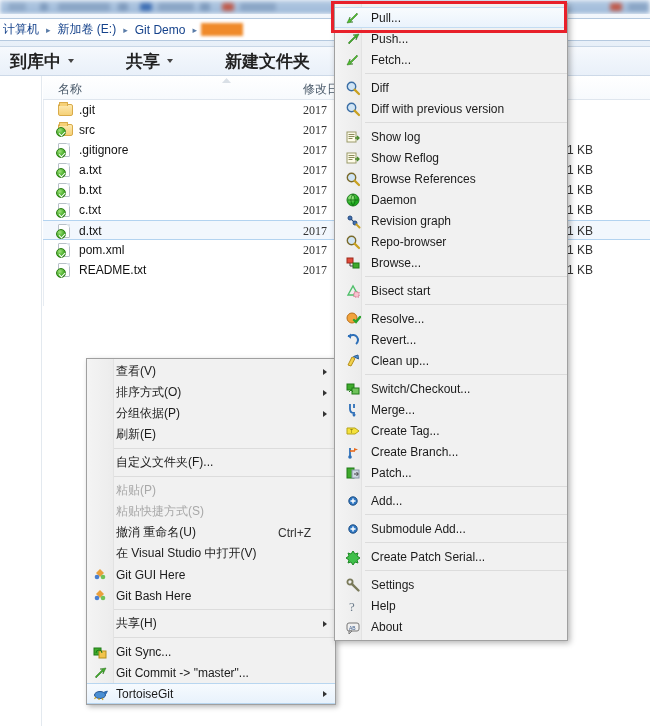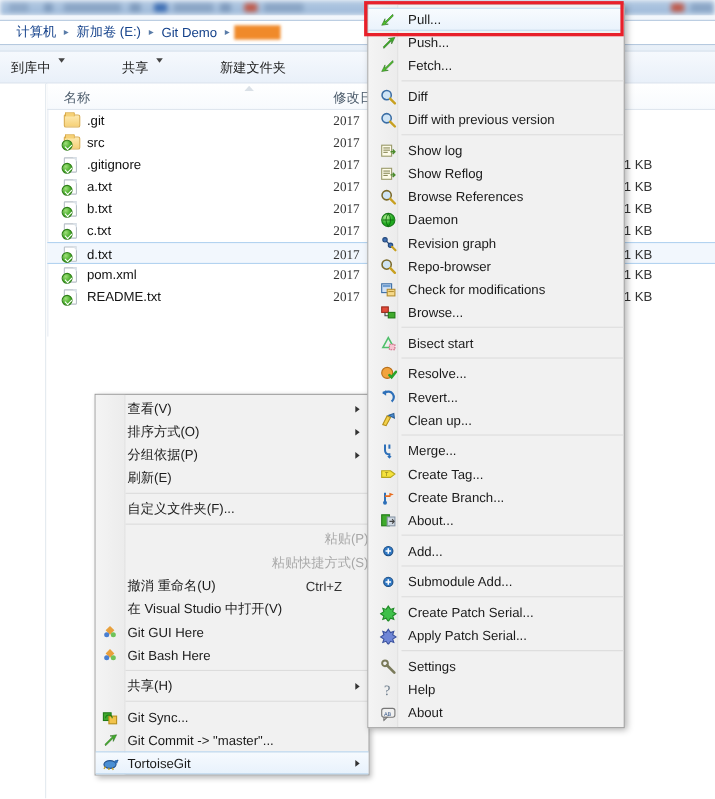--- a/index.html
+++ b/index.html
@@ -26,43 +26,43 @@
   .addressbar {
     position: absolute; left: 0; top: 14px; width: 650px; height: 33px;
     background: linear-gradient(to bottom, #f3f7fc 0%, #e7eff8 100%);
     border-bottom: 1px solid #c8d6e6;
   }
   .addr-inner {
     position: absolute; left: 0; top: 4px; height: 23px; width: 650px;
     background: #ffffff;
     border-top: 1px solid #b5c9df; border-bottom: 1px solid #b5c9df;
     display: flex; align-items: center;
-    padding-left: 12px;
+    padding-left: 0px;
   }
   .crumb {
     font-size: 12px; color: #15428b; white-space: nowrap;
     padding: 0 3px;
   }
   .crumb-sep { color: #5a7ca8; font-size: 9px; padding: 0 4px; }
   .crumb-redacted {
     display: inline-block; width: 42px; height: 13px;
     background: #f08a2a;
     filter: blur(1.4px);
     vertical-align: middle;
   }
 
   .toolbar {
     position: absolute; left: 0; top: 47px; width: 650px; height: 29px;
     background: linear-gradient(to bottom, #f6f9fd 0%, #e9f0f9 100%);
     border-bottom: 1px solid #cdd9e8;
     display: flex; align-items: center;
   }
   .tb-item {
-    font-size: 12px; color: #222; padding: 0 10px; white-space: nowrap;
-    display: flex; align-items: flex-start; gap: 4px;
+    font-size: 17px; color: #222; padding: 0 10px; white-space: nowrap;
+    display: flex; align-items: center; gap: 4px; font-weight: bold;
   }
   .caret-dn {
     width: 0; height: 0; border-left: 3.5px solid transparent;
     border-right: 3.5px solid transparent; border-top: 4px solid #444;
     display: inline-block; margin-left: 3px;
   }
 
   
   .navpane {
     position: absolute; left: 0; top: 76px; width: 42px; height: 650px;
@@ -156,21 +156,21 @@
   }
   .ctxmenu::before {
     content: ''; position: absolute; left: 0; top: 0; bottom: 0; width: 26px;
     background: linear-gradient(to right, #f4f4f4, #ececec);
     border-right: 1px solid #e2e2e2;
   }
   .mi {
     position: relative; height: 21px; display: flex; align-items: center;
     padding-left: 29px; font-size: 12px; color: #1b1b1b; white-space: nowrap;
   }
-  .mi.disabled { color: #a8a8a8; justify-content: flex-end; }
+  .mi.disabled { color: #a8a8a8; }
   .mi.hl {
     background: linear-gradient(to bottom, #f6fafe, #e8f2fc);
     border-top: 1px solid #b8d6f0; border-bottom: 1px solid #b8d6f0;
   }
   .mi .accel { position: absolute; right: 24px; font-size: 12px; color: #333; }
   .mi .arrow {
     position: absolute; right: 8px; width: 0; height: 0;
     border-top: 3.5px solid transparent; border-bottom: 3.5px solid transparent;
     border-left: 4.5px solid #333;
   }
@@ -568,31 +568,20 @@
           <svg class="svgic" viewBox="0 0 16 16" xmlns="http://www.w3.org/2000/svg">
             <circle cx="6.5" cy="6.5" r="4.2" fill="#cfe4f5" stroke="#7a6a2a" stroke-width="1.4"></circle>
             <path d="M9.6 9.6 L14 14" stroke="#c8a020" stroke-width="2.2" stroke-linecap="round"></path>
           </svg>
         </span>
         <span>Repo-browser</span>
       </div>
       <div class="sm-i">
         <span class="sm-ic">
           <svg class="svgic" viewBox="0 0 16 16" xmlns="http://www.w3.org/2000/svg">
-            <rect x="2" y="3" width="9" height="8" fill="#cfe0f5" stroke="#3b6ea5"></rect>
-            <rect x="3" y="4" width="7" height="2" fill="#6f9ed1"></rect>
-            <rect x="7" y="8" width="7" height="6" fill="#f5d98a" stroke="#b58f30"></rect>
-            <rect x="8" y="9.5" width="5" height="1" fill="#b58f30"></rect>
-          </svg>
-        </span>
-        <span>Check for modifications</span>
-      </div>
-      <div class="sm-i">
-        <span class="sm-ic">
-          <svg class="svgic" viewBox="0 0 16 16" xmlns="http://www.w3.org/2000/svg">
             <rect x="2" y="3" width="6" height="5" fill="#e24b3a" stroke="#9c2a1c"></rect>
             <rect x="8" y="8" width="6" height="5" fill="#3faa2c" stroke="#1f7a16"></rect>
             <path d="M5 8 L5 11 L8 11" stroke="#444" stroke-width="1" fill="none"></path>
           </svg>
         </span>
         <span>Browse...</span>
       </div>
       <div class="smsep"></div>
       <div class="sm-i">
         <span class="sm-ic">
@@ -625,20 +614,30 @@
       <div class="sm-i">
         <span class="sm-ic">
           <svg class="svgic" viewBox="0 0 16 16" xmlns="http://www.w3.org/2000/svg">
             <path d="M3 12 L7 4 L10 5.5 L6 13 Z" fill="#f2d14b" stroke="#b58f1a"></path>
             <path d="M8.5 3.5 L13 2 L13.5 6 Z" fill="#4a8fd4" stroke="#2d5f95"></path>
           </svg>
         </span>
         <span>Clean up...</span>
       </div>
       <div class="smsep"></div>
+      <div class="sm-i">
+        <span class="sm-ic">
+          <svg class="svgic" viewBox="0 0 16 16" xmlns="http://www.w3.org/2000/svg">
+            <rect x="2" y="3" width="7" height="6" fill="#3faa2c" stroke="#1f7a16"></rect>
+            <rect x="7" y="7" width="7" height="6" fill="#6fc35a" stroke="#1f7a16"></rect>
+            <path d="M4 11 l2 -2 2 2" stroke="#1f7a16" stroke-width="1" fill="none"></path>
+          </svg>
+        </span>
+        <span>Switch/Checkout...</span>
+      </div>
       <div class="sm-i">
         <span class="sm-ic">
           <svg class="svgic" viewBox="0 0 16 16" xmlns="http://www.w3.org/2000/svg">
             <path d="M5 2 L5 7 Q5 11 9 11 L9 14" stroke="#2d6fb8" stroke-width="1.8" fill="none"></path>
             <path d="M9 2 L9 6" stroke="#2d6fb8" stroke-width="1.8" fill="none"></path>
             <path d="M7 12.5 L9 15 L11 12.5 Z" fill="#2d6fb8"></path>
           </svg>
         </span>
         <span>Merge...</span>
       </div>
@@ -663,21 +662,21 @@
         <span>Create Branch...</span>
       </div>
       <div class="sm-i">
         <span class="sm-ic">
           <svg class="svgic" viewBox="0 0 16 16" xmlns="http://www.w3.org/2000/svg">
             <rect x="2" y="3" width="7" height="10" fill="#3faa2c" stroke="#1f7a16"></rect>
             <rect x="7" y="5" width="7" height="8" fill="#cfd8e2" stroke="#8795a5"></rect>
             <path d="M9 9 l4 0 M11.5 7 l1.8 2 -1.8 2" stroke="#444" stroke-width="1" fill="none"></path>
           </svg>
         </span>
-        <span>About...</span>
+        <span>Patch...</span>
       </div>
       <div class="smsep"></div>
       <div class="sm-i">
         <span class="sm-ic">
           <svg class="svgic" viewBox="0 0 16 16" xmlns="http://www.w3.org/2000/svg">
             <circle cx="8" cy="8" r="4.2" fill="#2f78c4" stroke="#1c4d83"></circle>
             <path d="M8 5.5 v5 M5.5 8 h5" stroke="#fff" stroke-width="1.4"></path>
           </svg>
         </span>
         <span>Add...</span>
@@ -693,28 +692,20 @@
         <span>Submodule Add...</span>
       </div>
       <div class="smsep"></div>
       <div class="sm-i">
         <span class="sm-ic">
           <svg class="svgic" viewBox="0 0 16 16" xmlns="http://www.w3.org/2000/svg">
             <path d="M8 2 l2 3 3 -1 -1 3 3 2 -3 2 1 3 -3 -1 -2 3 -2 -3 -3 1 1 -3 -3 -2 3 -2 -1 -3 3 1 Z" fill="#3fc04a" stroke="#1f8a26"></path>
           </svg>
         </span>
         <span>Create Patch Serial...</span>
-      </div>
-      <div class="sm-i">
-        <span class="sm-ic">
-          <svg class="svgic" viewBox="0 0 16 16" xmlns="http://www.w3.org/2000/svg">
-            <path d="M8 2 l2 3 3 -1 -1 3 3 2 -3 2 1 3 -3 -1 -2 3 -2 -3 -3 1 1 -3 -3 -2 3 -2 -1 -3 3 1 Z" fill="#6f86d6" stroke="#39509c"></path>
-          </svg>
-        </span>
-        <span>Apply Patch Serial...</span>
       </div>
       <div class="smsep"></div>
       <div class="sm-i">
         <span class="sm-ic">
           <svg class="svgic" viewBox="0 0 16 16" xmlns="http://www.w3.org/2000/svg">
             <circle cx="5" cy="5" r="2.6" fill="none" stroke="#7a7a5a" stroke-width="1.8"></circle>
             <path d="M6.8 6.8 L13.5 13.5" stroke="#7a7a5a" stroke-width="2.4" stroke-linecap="round"></path>
           </svg>
         </span>
         <span>Settings</span>

